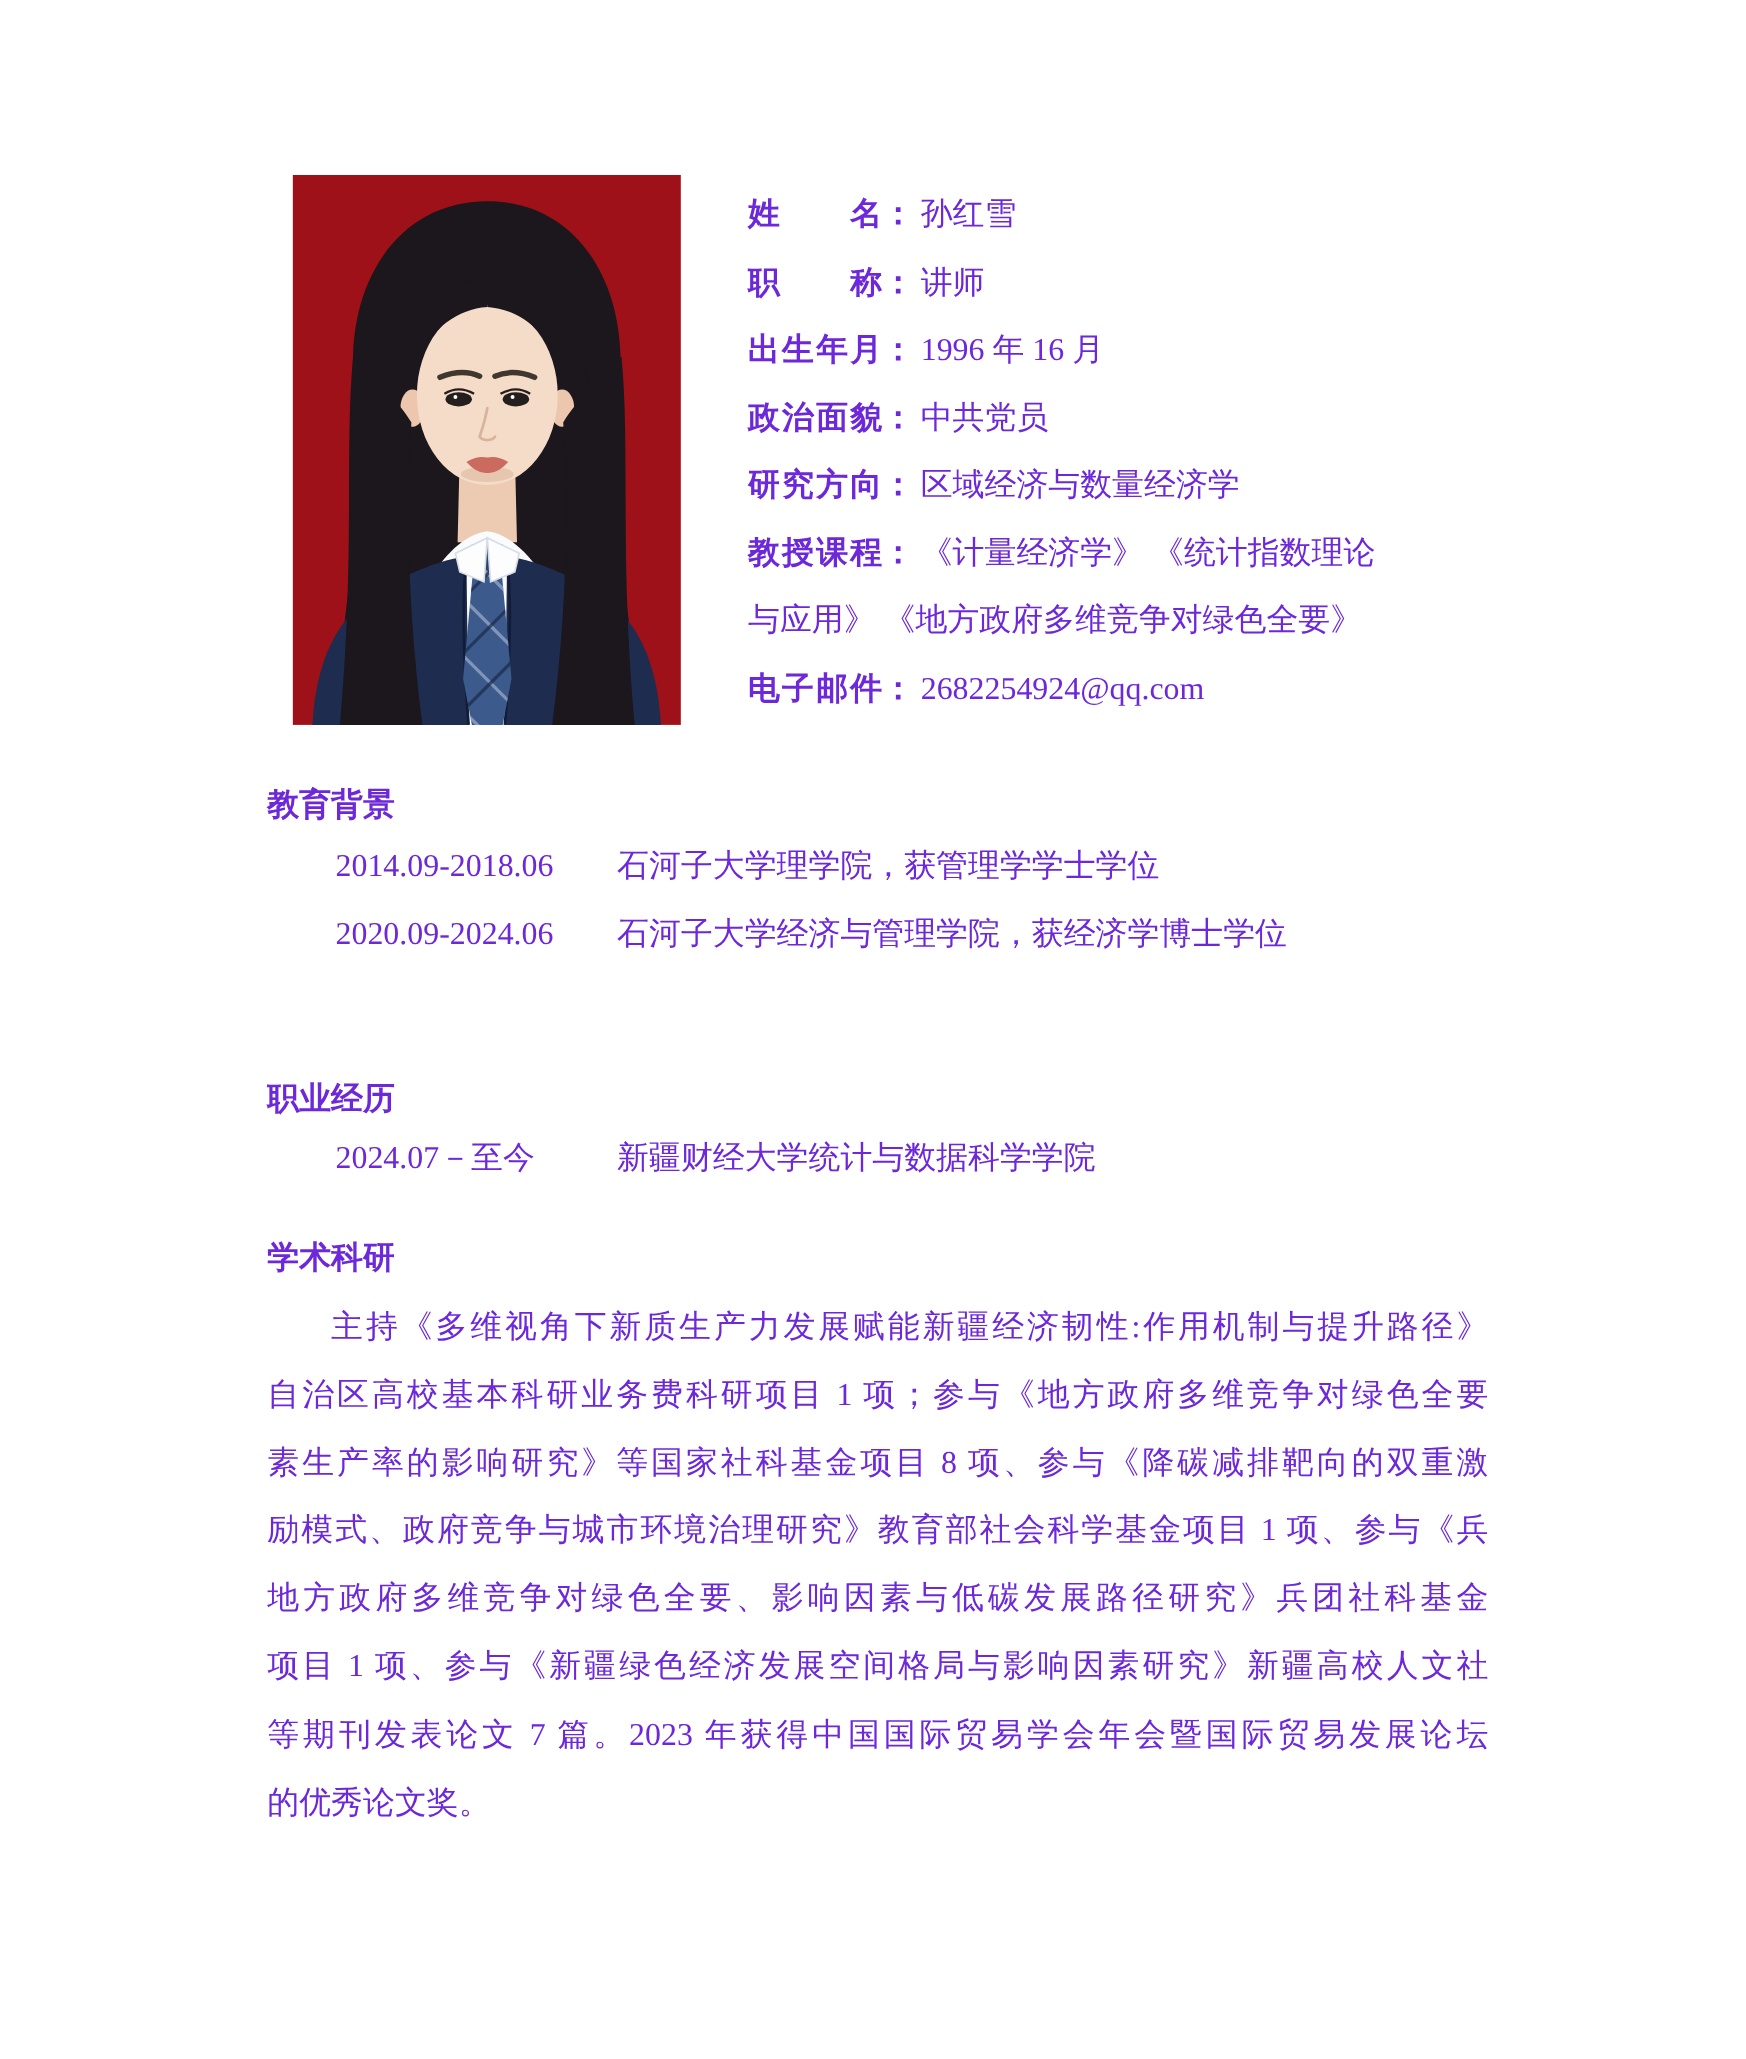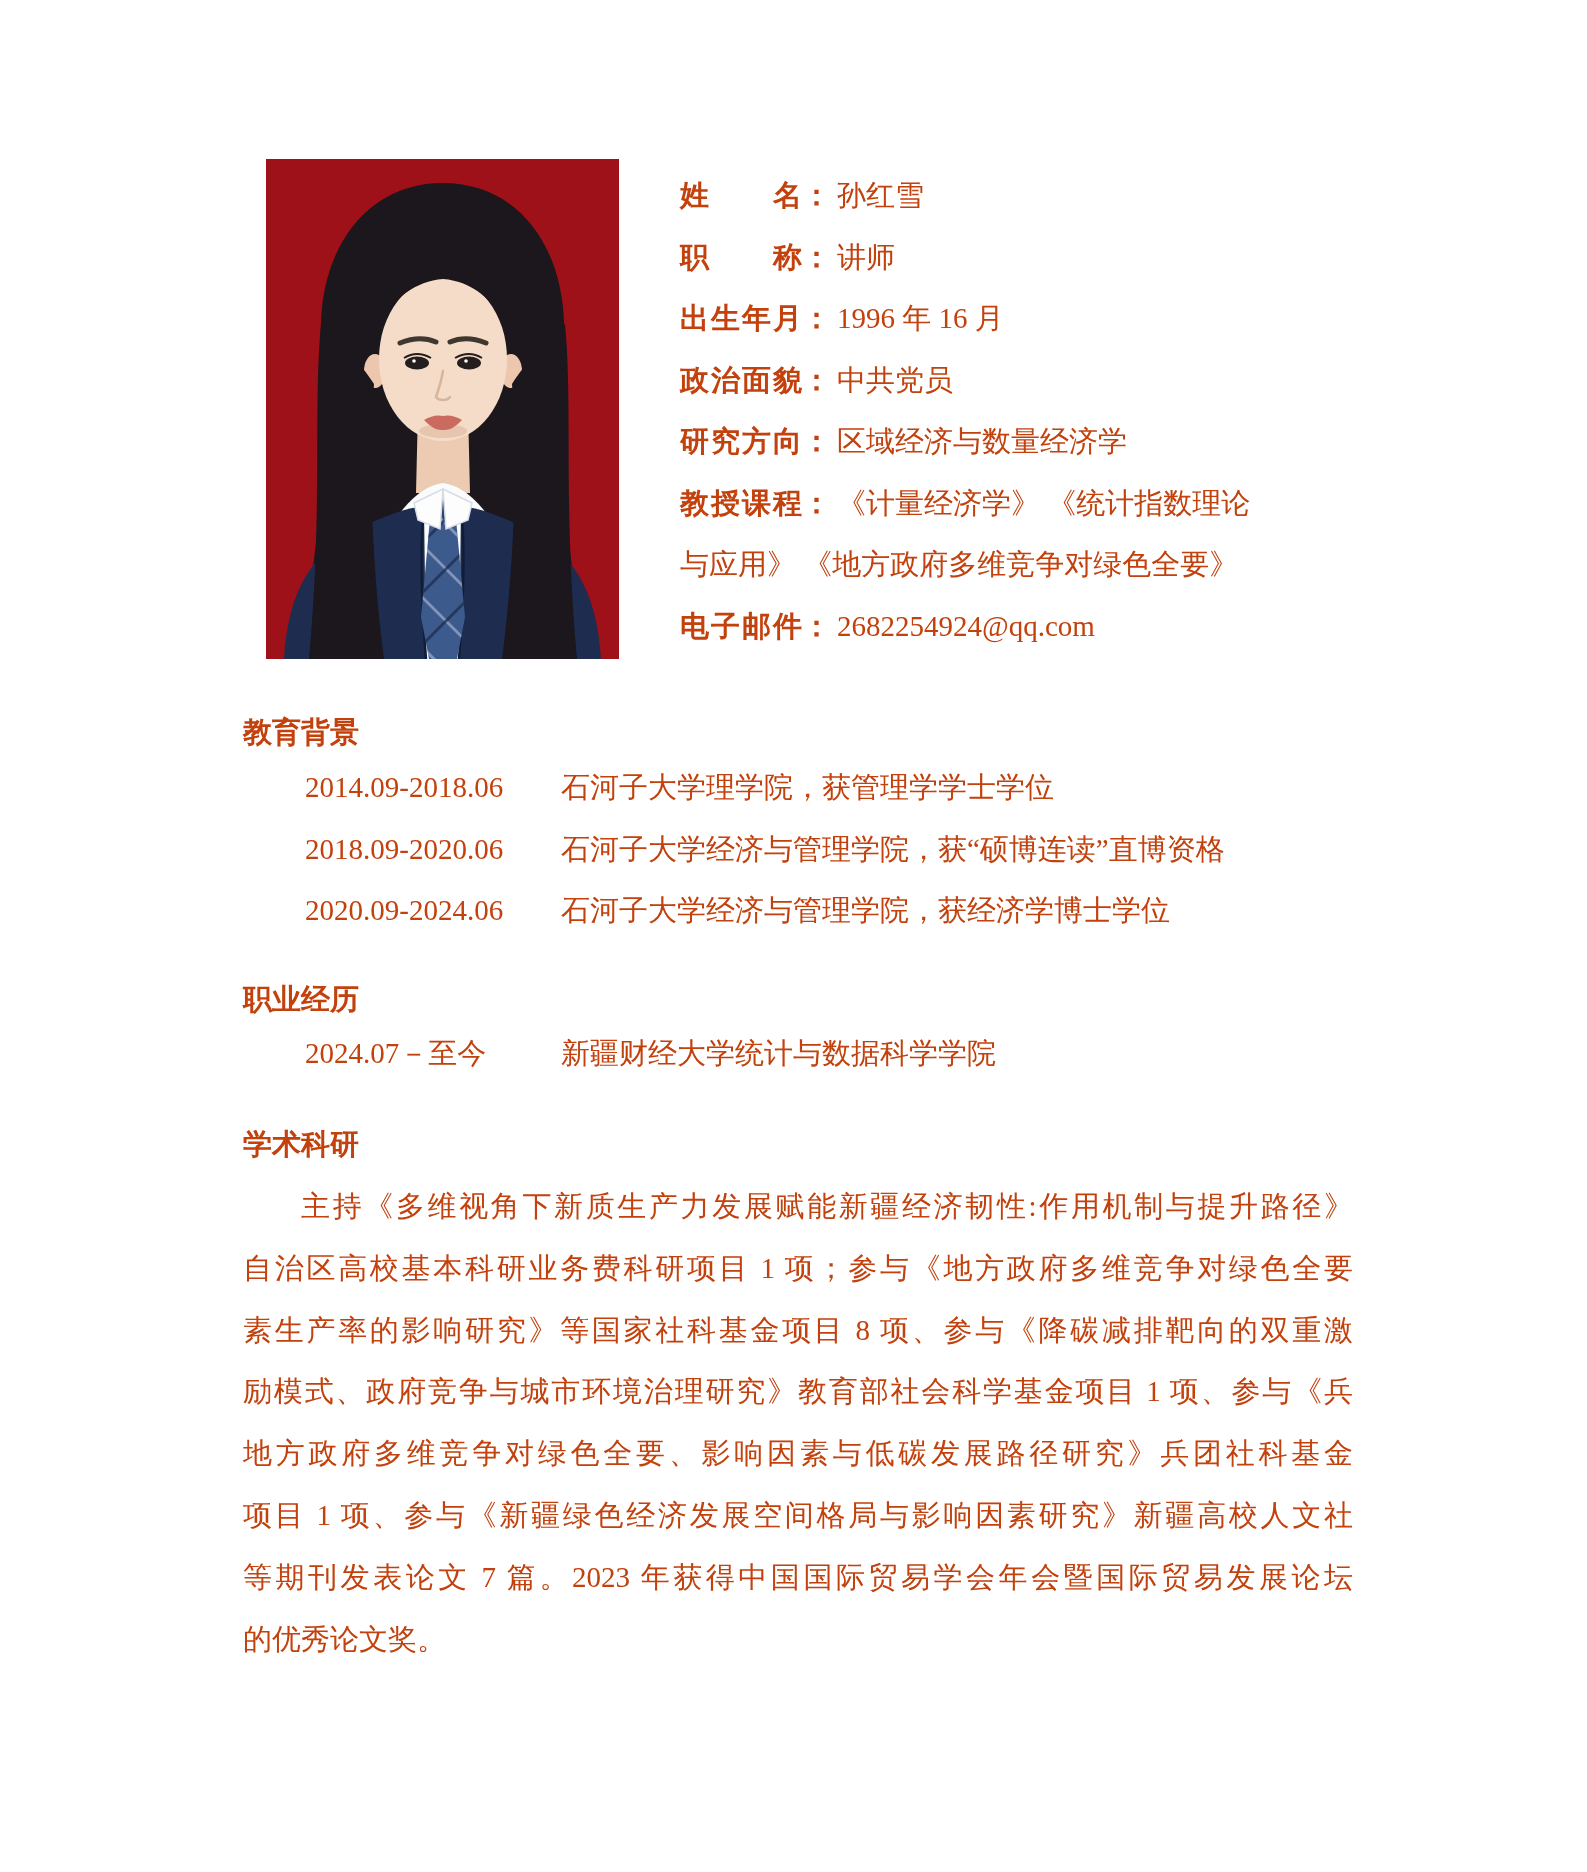--- a/index.html
+++ b/index.html
@@ -1,21 +1,21 @@
 <!DOCTYPE html>
 <html><head>
 <meta charset="utf-8">
 <style>
   html,body{margin:0;padding:0;background:#ffffff;}
   .page{
     position:relative;
     width:1587px;height:1872px;
     background:#ffffff;
     font-family:"Liberation Serif","DejaVu Serif",serif;
-    color:#c2410c;
+    color:#6d28d9;
     font-size:29px;
   }
   .photo{
     position:absolute;left:266px;top:159px;
     width:353px;height:500px;
   }
   .photo svg{display:block;width:100%;height:100%;}
   .info{
     position:absolute;left:680px;top:165px;width:675px;
   }
@@ -138,23 +138,20 @@
       <span class="lbl">电子邮件</span><span class="colon">：</span><span class="val">2682254924@qq.com</span>
     </div>
   </div>
 
   <div class="sec-title" style="top:702px;">教育背景</div>
   <div class="rows" style="top:757px;">
     <div class="erow">
       <span class="period">2014.09-2018.06</span><span>石河子大学理学院，获管理学学士学位</span>
     </div>
     <div class="erow">
-      <span class="period">2018.09-2020.06</span><span>石河子大学经济与管理学院，获“硕博连读”直博资格</span>
-    </div>
-    <div class="erow">
       <span class="period">2020.09-2024.06</span><span>石河子大学经济与管理学院，获经济学博士学位</span>
     </div>
   </div>
 
   <div class="sec-title" style="top:969px;">职业经历</div>
   <div class="rows" style="top:1023px;">
     <div class="erow">
       <span class="period">2024.07－至今</span><span>新疆财经大学统计与数据科学学院</span>
     </div>
   </div>

